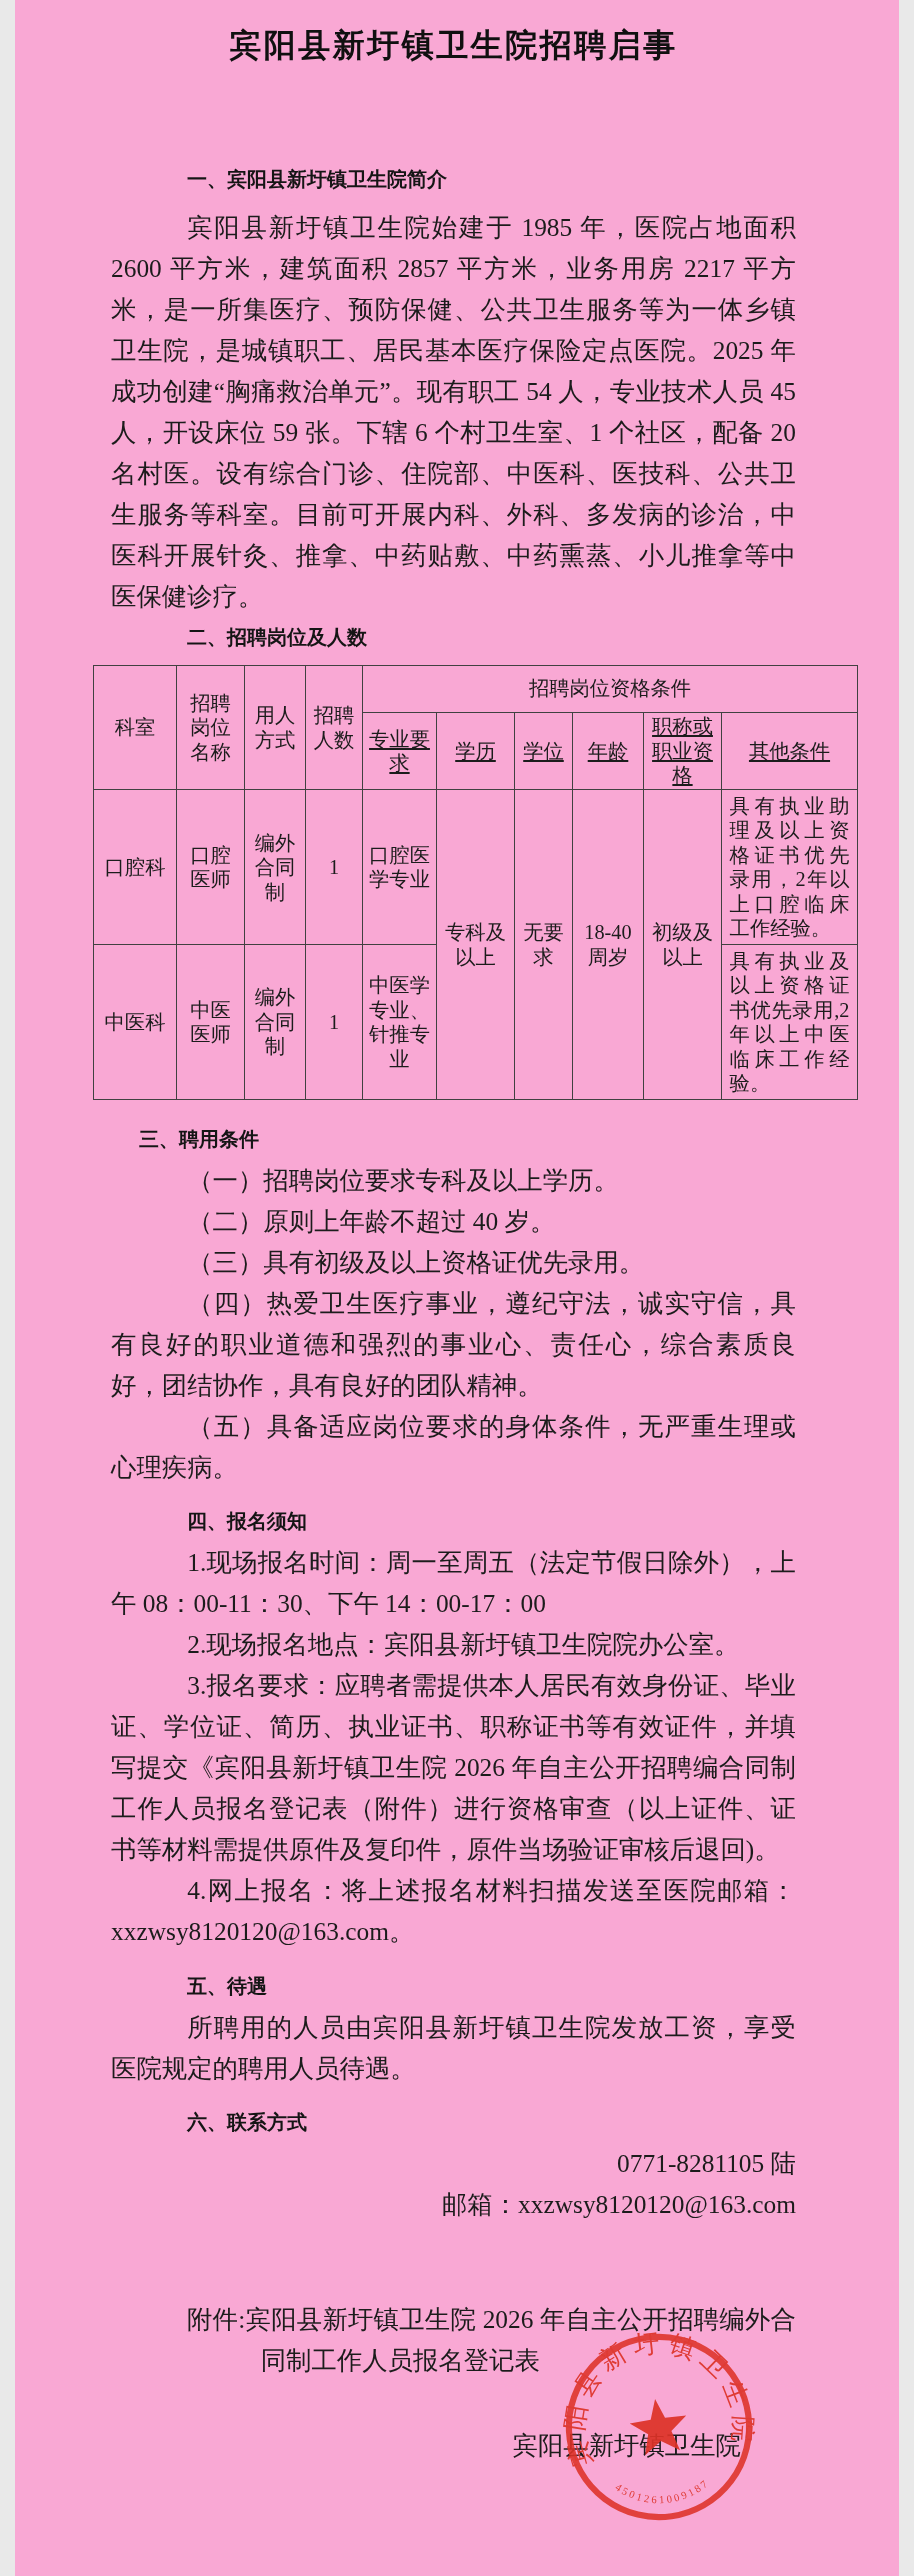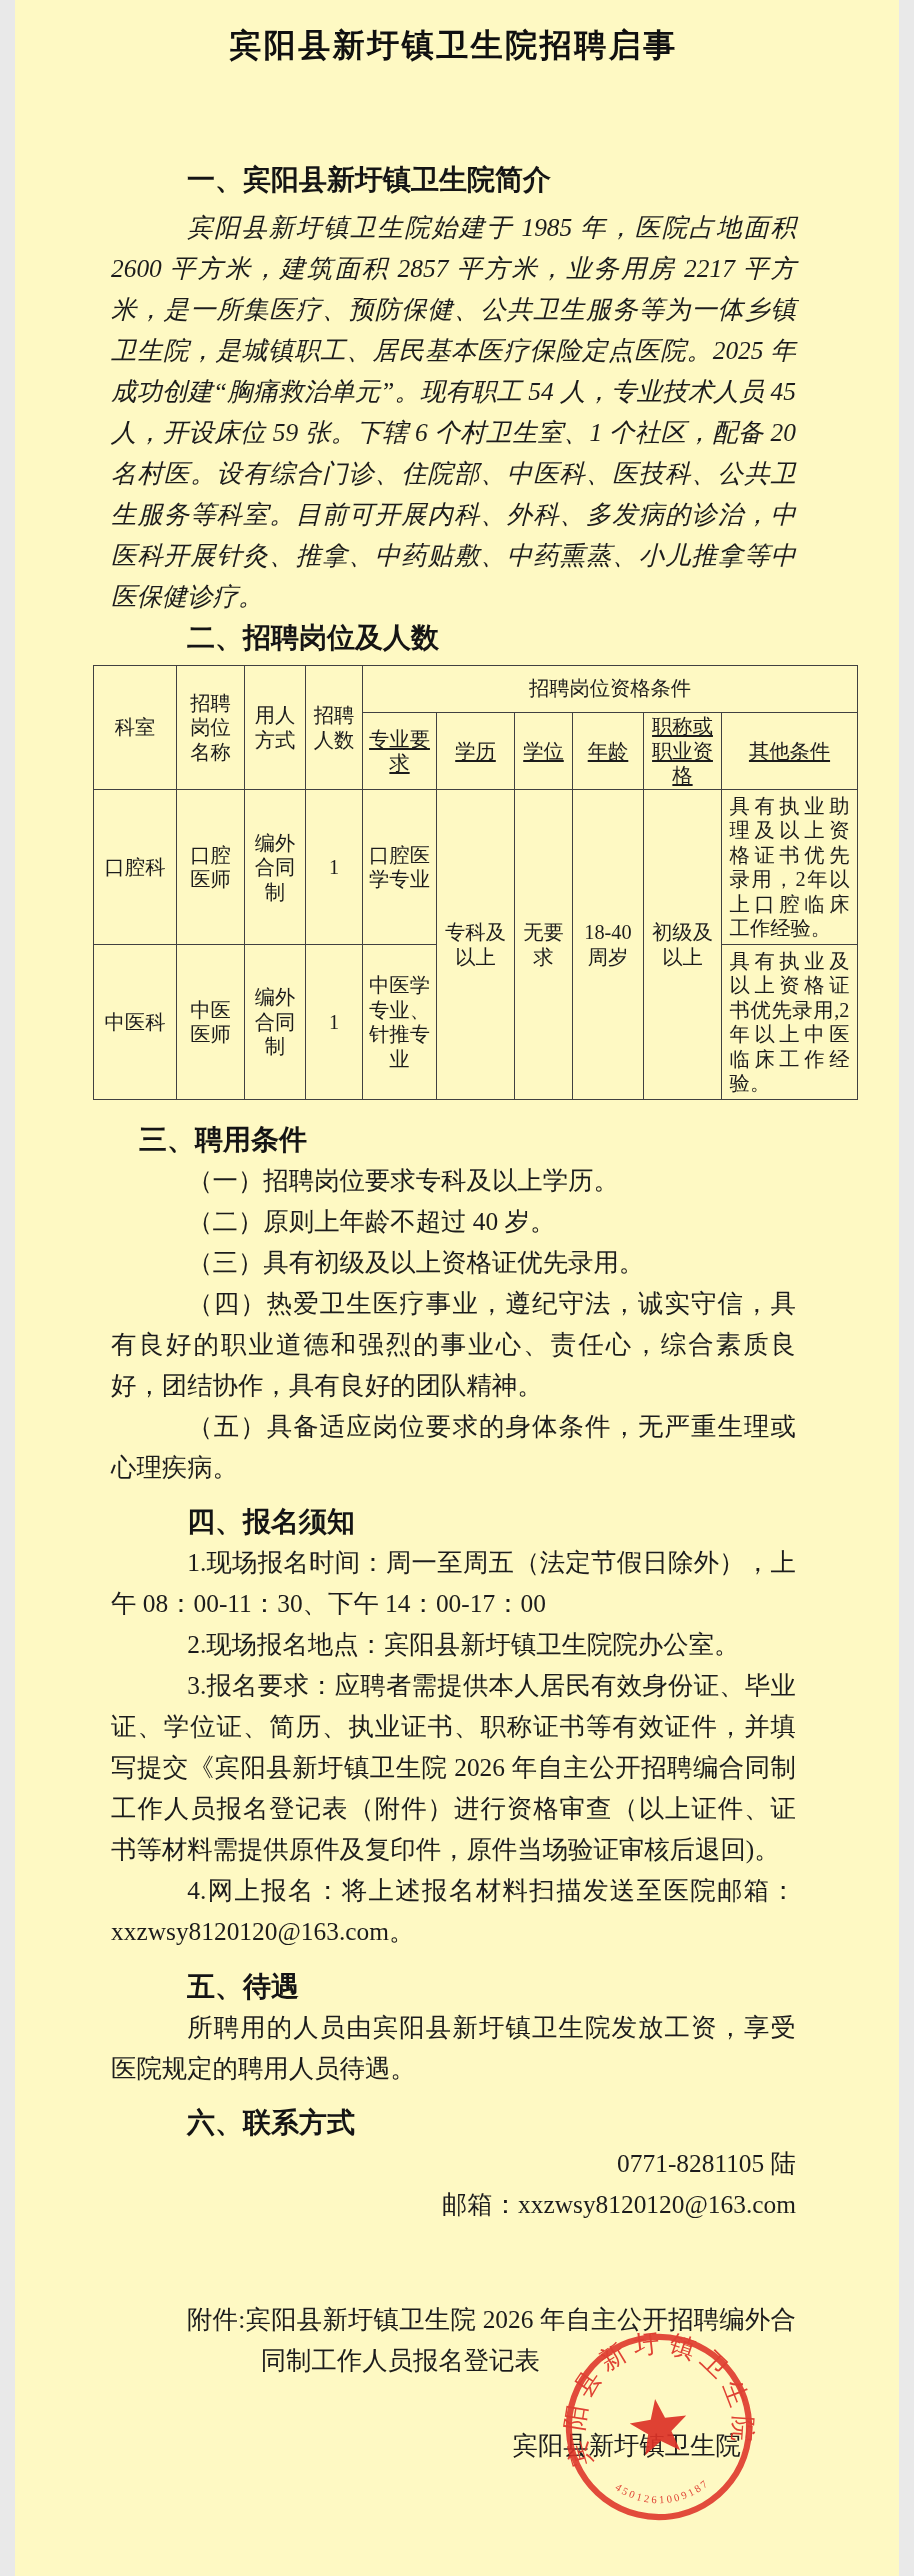--- a/index.html
+++ b/index.html
@@ -1,27 +1,27 @@
 <!DOCTYPE html>
 <html style="font-size:13.5px"><head>
 <meta charset="utf-8">
 <style>
   html,body { margin:0; padding:0; }
   body { background:#e9e9e9; font-family:"Liberation Serif","DejaVu Serif",serif; color:#1c1c1c; }
-  .page { position:relative; width:884px; margin:0 auto; background:#fef9c3; min-height:2576px; overflow:hidden; }
+  .page { position:relative; width:884px; margin:0 auto; background:#f9a8d4; min-height:2576px; overflow:hidden; }
   .content { padding:0 103px 0 96px; font-size:25.4px; line-height:41px; }
 
   .title { padding-top:22px; font-size:32px; line-height:47px; font-weight:bold; text-align:center; letter-spacing:2.5px; color:#101010; }
 
-  .sec-heading { font-family:"Liberation Sans","DejaVu Sans",sans-serif; font-weight:bold; font-size:28px; line-height:41px; margin:0 0 0 76px; color:#151515; }
+  .sec-heading { font-family:"Liberation Sans","DejaVu Sans",sans-serif; font-weight:bold; font-size:20px; line-height:41px; margin:0 0 0 76px; color:#151515; }
   .mt-sec1 { margin-top:90px; }
   .mt-sec3 { margin-top:18.6px;margin-left:28px; }
   .mt-std  { margin-top:13.5px; }
 
-  .para { margin:6.8px 0 0 0; text-indent:3em; text-align:justify;font-style:italic; }
+  .para { margin:6.8px 0 0 0; text-indent:3em; text-align:justify; }
   .para0 { margin:0; text-indent:3em; text-align:justify; }
   .plain { margin:0 0 0 76px;text-align:right; }
 
   table.jobs { border-collapse:collapse; table-layout:fixed; width:764px; margin:6.8px 0 0 -18px; font-size:20.3px; line-height:24.5px; color:#1c1c1c; }
   table.jobs th, table.jobs td { border:1.7px solid #414141; font-weight:normal; text-align:center; vertical-align:middle; padding:1.7px 5.1px; word-break:break-all; }
   table.jobs .qita { text-align:justify; padding:3.4px 7.6px; }
   tr.hrow1 { height:47px; }
   tr.hrow2 { height:71px;text-decoration:underline; }
   tr.drow1 { height:120px; }
   tr.drow2 { height:124px; }

